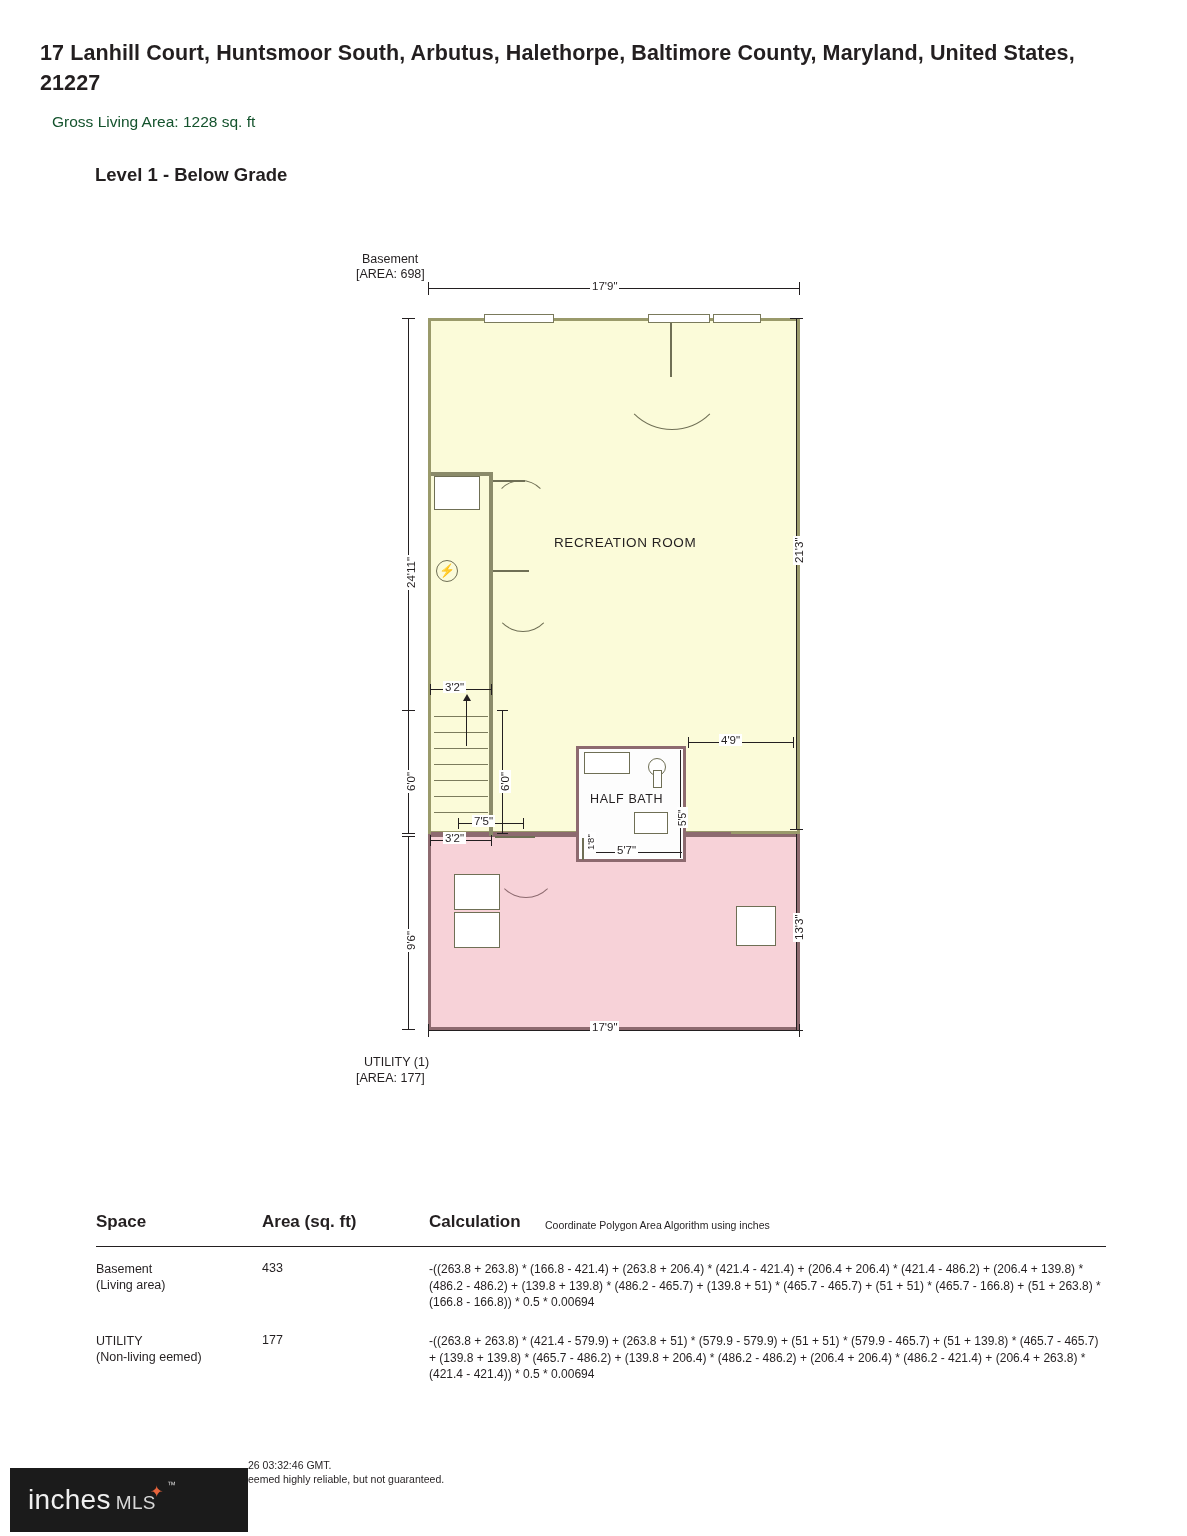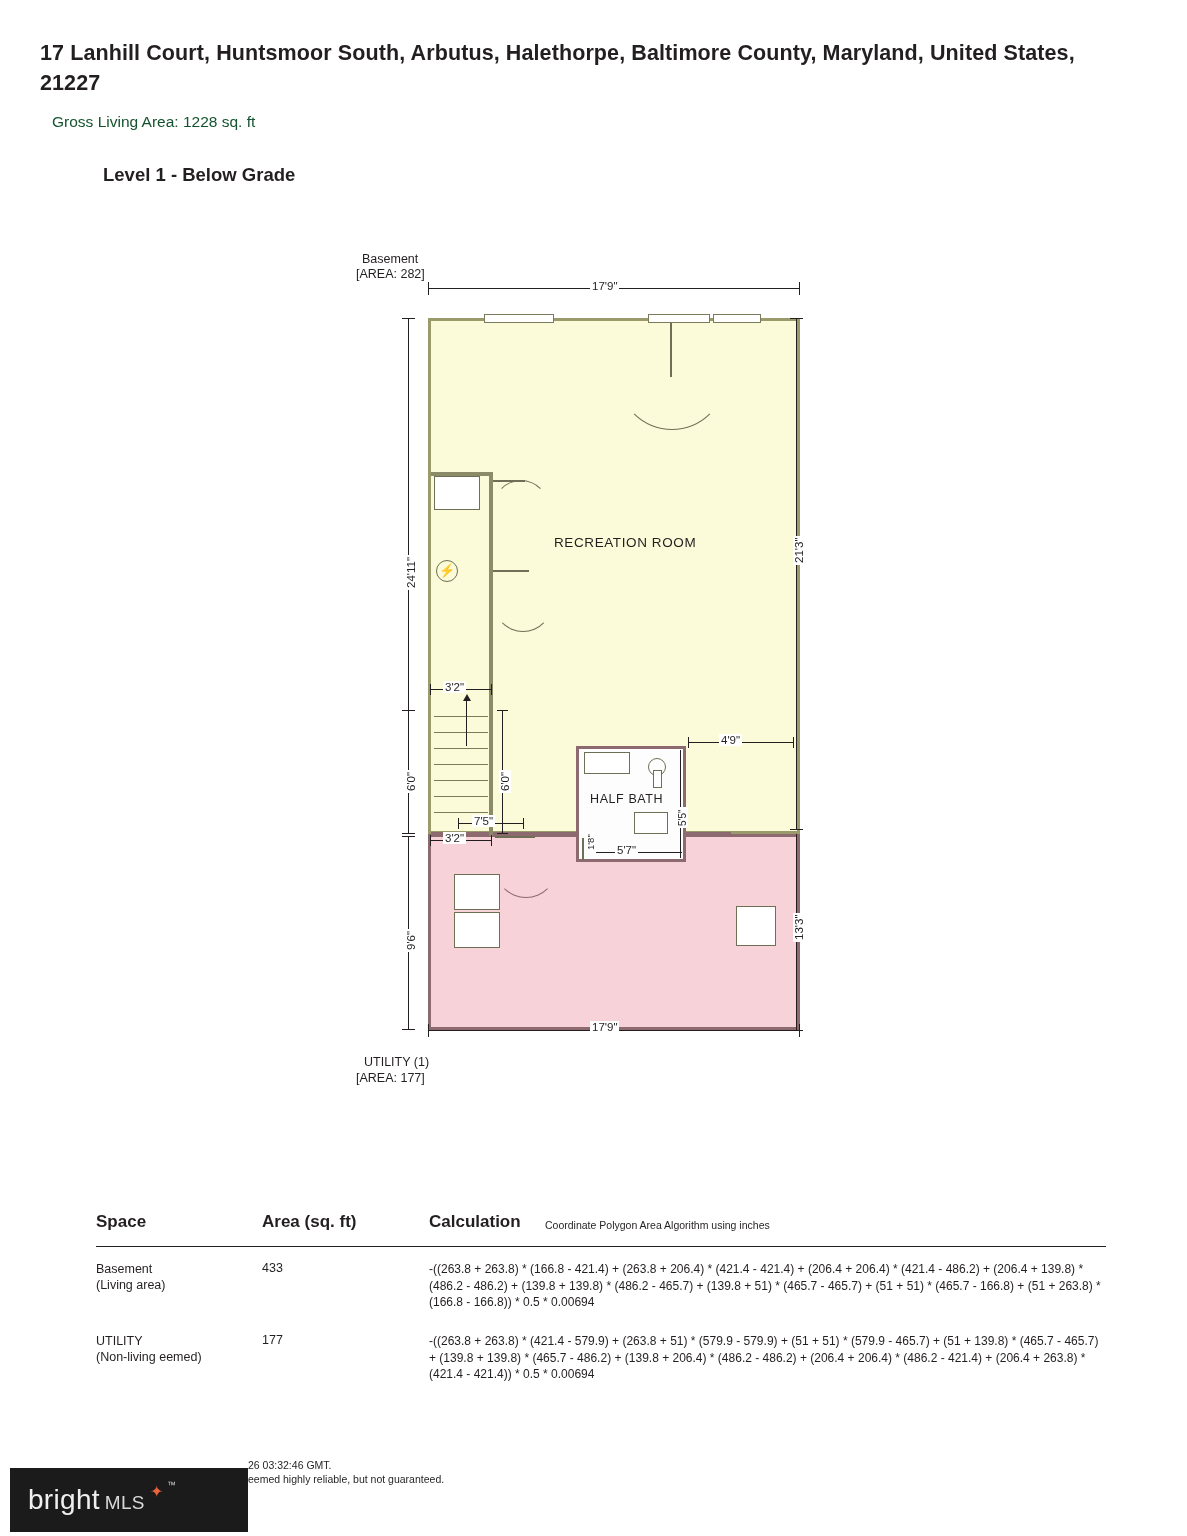--- a/index.html
+++ b/index.html
@@ -33,21 +33,21 @@
   }
   .gla {
     position: absolute;
     left: 52px;
     top: 113px;
     font-size: 15.5px;
     color: #14532d;
   }
   .level {
     position: absolute;
-    left: 103px;
+    left: 95px;
     top: 164px;
     font-size: 18.5px;
     font-weight: bold;
   }
 
   
   .plan {
     position: absolute;
     left: 350px;
     top: 240px;
@@ -305,21 +305,21 @@
 
 <div class="page">
 
   <div class="addr">17 Lanhill Court, Huntsmoor South, Arbutus, Halethorpe, Baltimore County, Maryland, United States, 21227</div>
   <div class="gla">Gross Living Area: 1228 sq. ft</div>
   <div class="level">Level 1 - Below Grade</div>
 
   <div class="plan">
 
     <div class="lbl" style="left:12px; top:12px;">Basement</div>
-    <div class="lbl" style="left:6px; top:27px;">[AREA: 282]</div>
+    <div class="lbl" style="left:6px; top:27px;">[AREA: 698]</div>
 
     <div class="rect basement-fill"></div>
     <div class="rect utility-fill"></div>
 
     <div class="wall" style="left:81px; top:592px; width:300px; height:3px; background:#fbfbd9;"></div>
     <div class="wall" style="left:81px; top:592px; width:300px; height:3px; background:#8d6a6f;"></div>
 
     <div class="rect bath-fill"></div>
     <div class="rect bath-inner-white"></div>
 
@@ -467,18 +467,18 @@
       <div class="cell-calc">-((263.8 + 263.8) * (421.4 - 579.9) + (263.8 + 51) * (579.9 - 579.9) + (51 + 51) * (579.9 - 465.7) + (51 + 139.8) * (465.7 - 465.7) + (139.8 + 139.8) * (465.7 - 486.2) + (139.8 + 206.4) * (486.2 - 486.2) + (206.4 + 206.4) * (486.2 - 421.4) + (206.4 + 263.8) * (421.4 - 421.4)) * 0.5 * 0.00694</div>
     </div>
   </div>
 
   <div class="footer-note">
     <div>26 03:32:46 GMT.</div>
     <div>eemed highly reliable, but not guaranteed.</div>
   </div>
   <div class="brand"></div>
   <div class="brand-text">
-    <span class="light">bright</span><span class="mls">MLS</span>
+    <span class="light">inches</span><span class="mls">MLS</span>
   </div>
   <div class="brand-star">✦</div>
   <div class="brand-tm">™</div>
 
 </div>
 
 </body></html>

